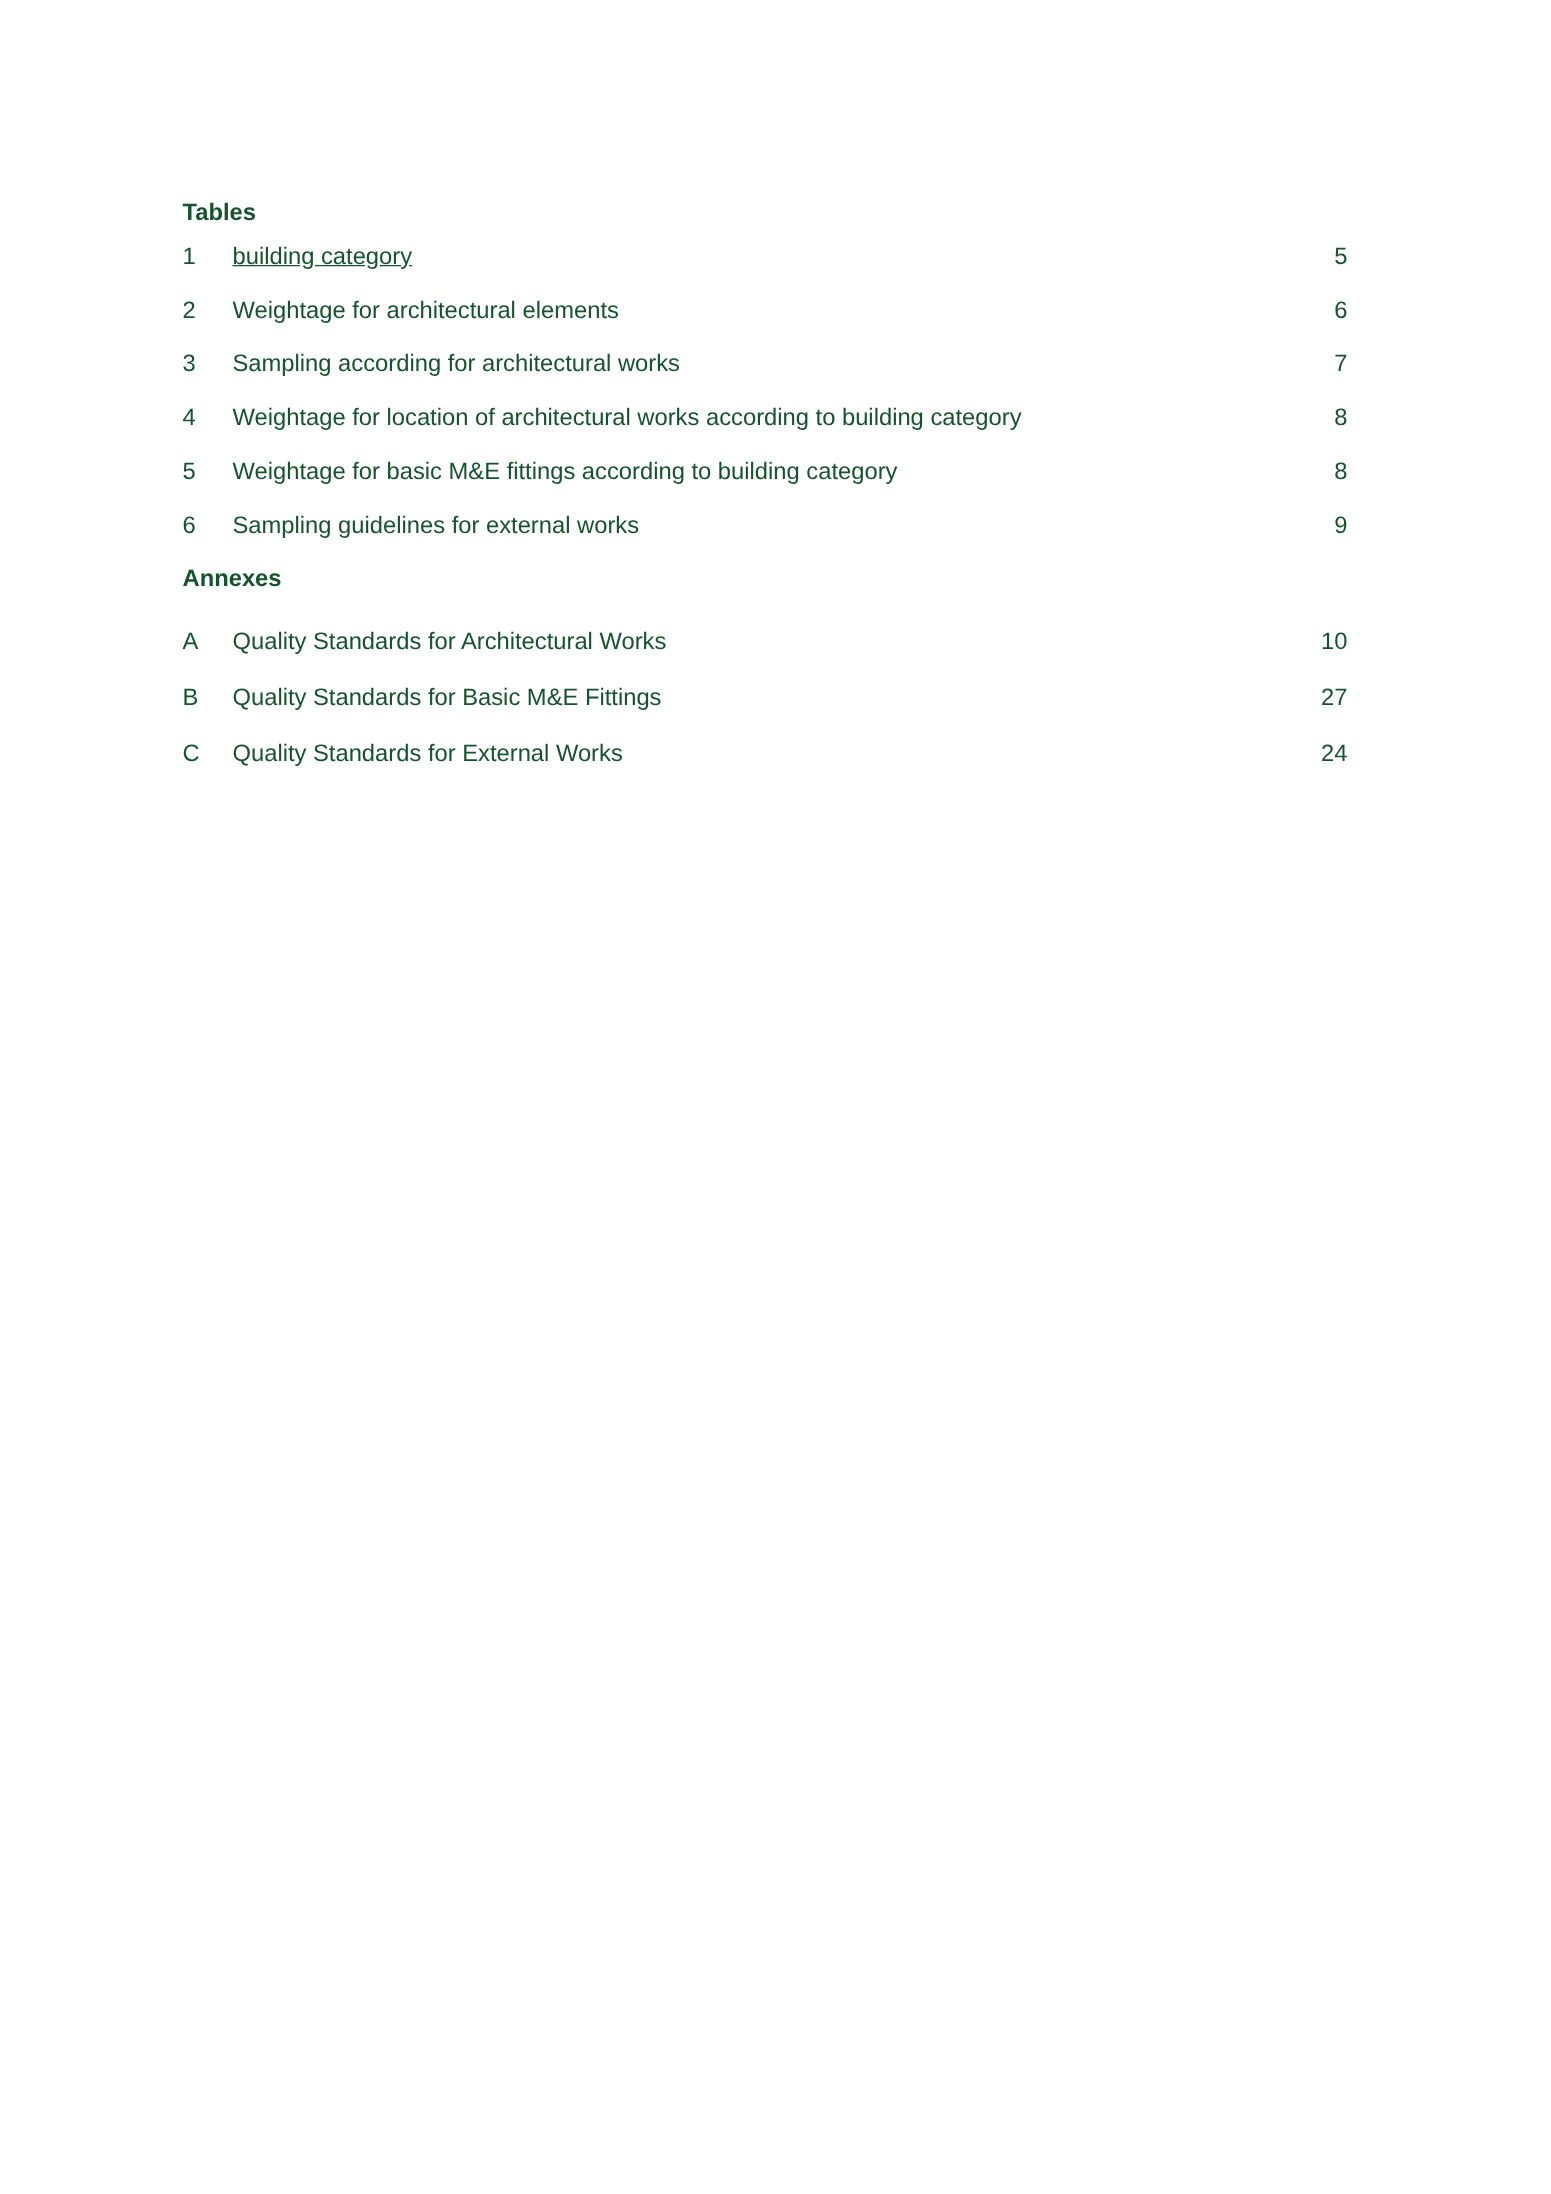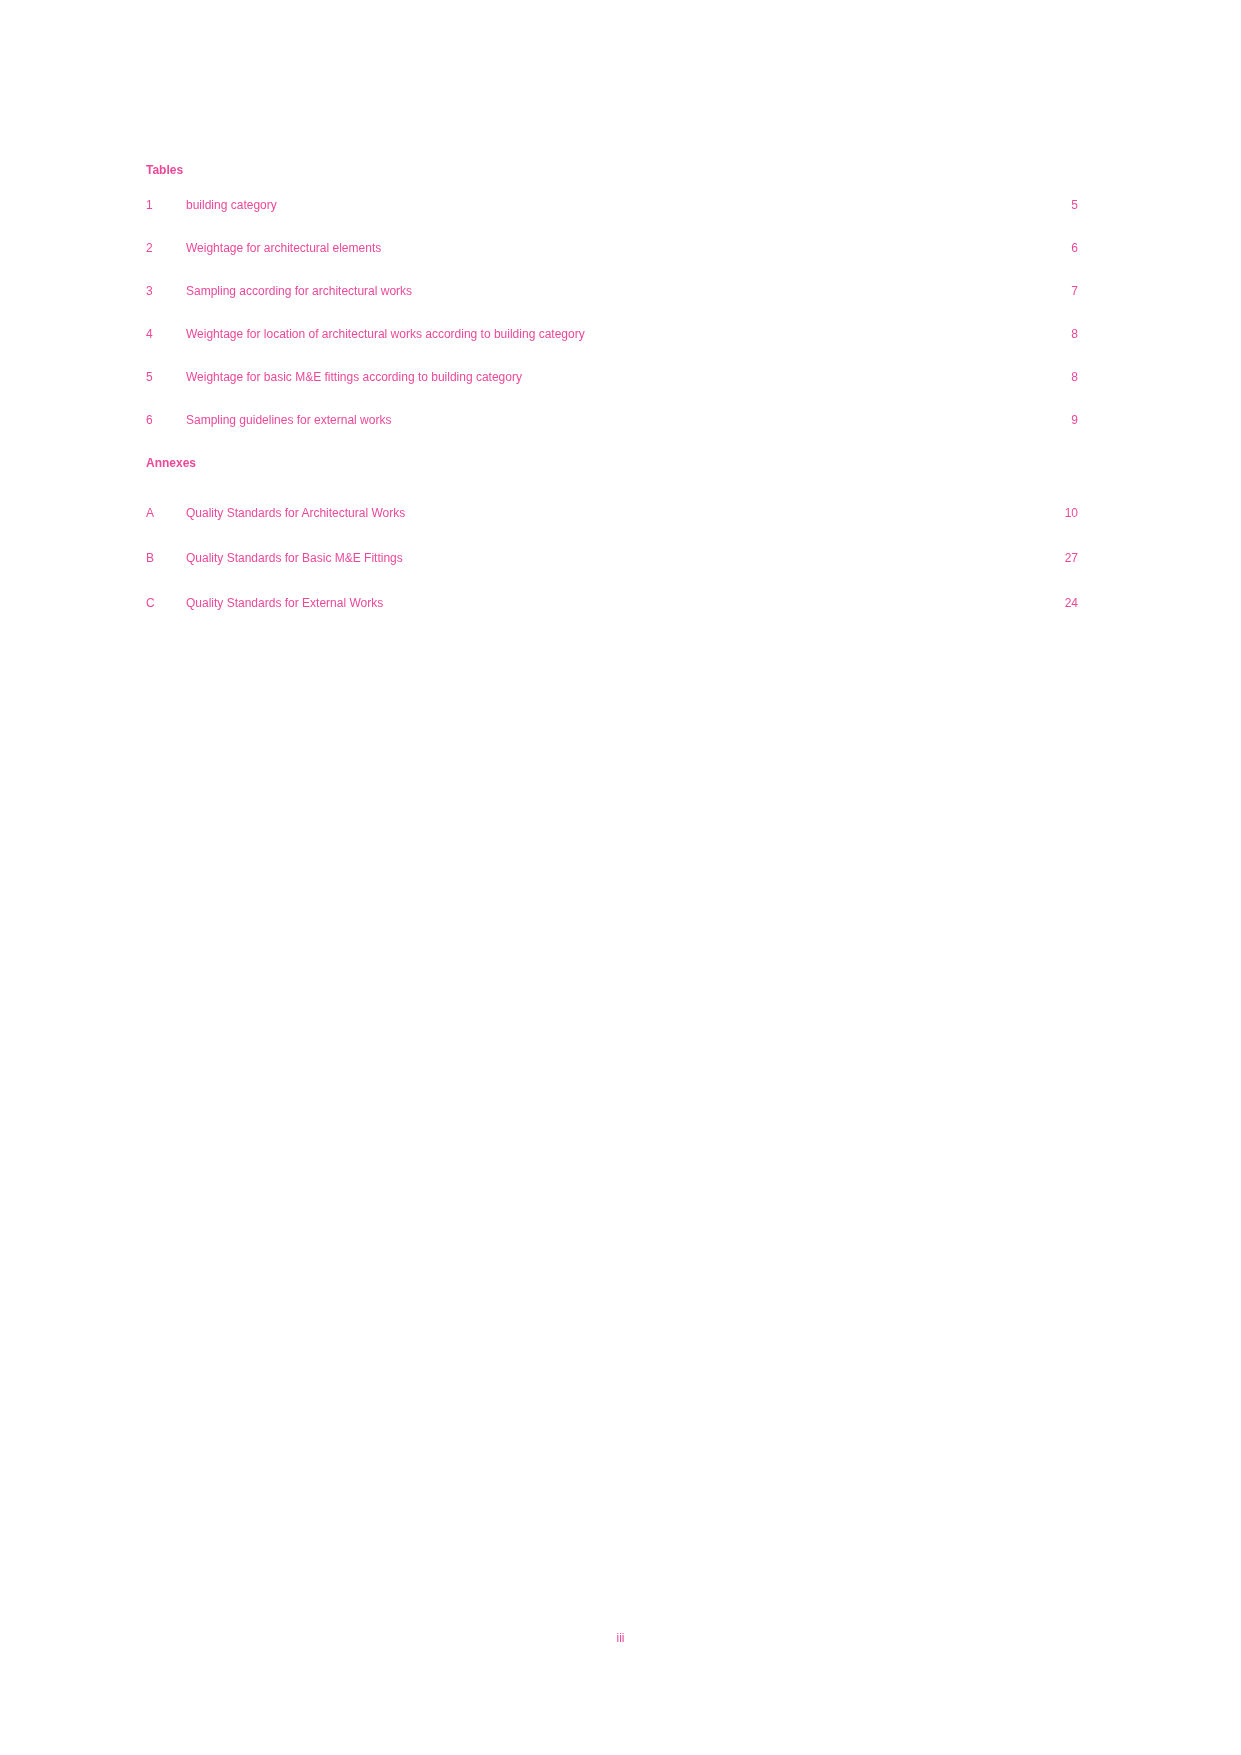--- a/index.html
+++ b/index.html
@@ -5,23 +5,23 @@
   html, body {
     margin: 0;
     padding: 0;
     background: #ffffff;
   }
   .page {
     position: relative;
     width: 1241px;
     height: 1755px;
     background: #ffffff;
-    color: #ec4899;
+    color: #14532d;
     font-family: "Liberation Sans", sans-serif;
-    font-size: 12px;
+    font-size: 19px;
     line-height: 25px;
     overflow: hidden;
   }
   .toc {
     position: absolute;
     left: 146px;
     top: 158px;
     width: 932px;
   }
   .toc-heading {
@@ -48,20 +48,21 @@
     text-align: right;
   }
   .justify-line {
     display: block;
     text-align: justify;
     text-align-last: justify;
   }
   .plain-line {
     display: block;
     text-align: left;
+    text-decoration: underline;
   }
   .footer {
     position: absolute;
     left: 0;
     top: 1626px;
     width: 100%;
     text-align: center;
   }
 </style>
 </head>
@@ -130,15 +131,14 @@
 
       <div class="entry">
         <span class="num">C</span>
         <span class="title">Quality Standards for External Works</span>
         <span class="pageno">24</span>
       </div>
     </div>
 
   </div>
 
-  <div class="footer">iii</div>
 
 </div>
 
 </body></html>

